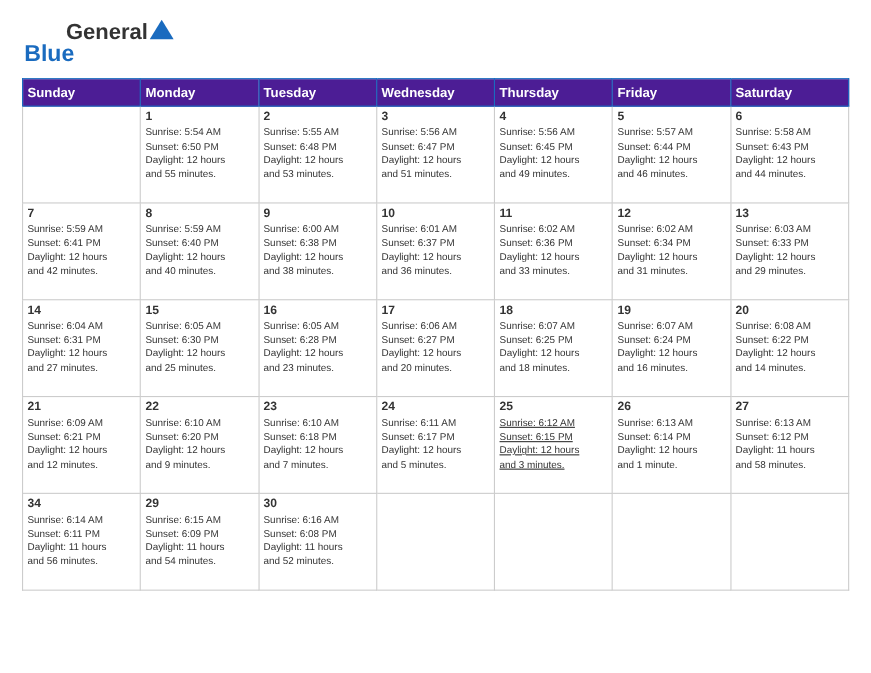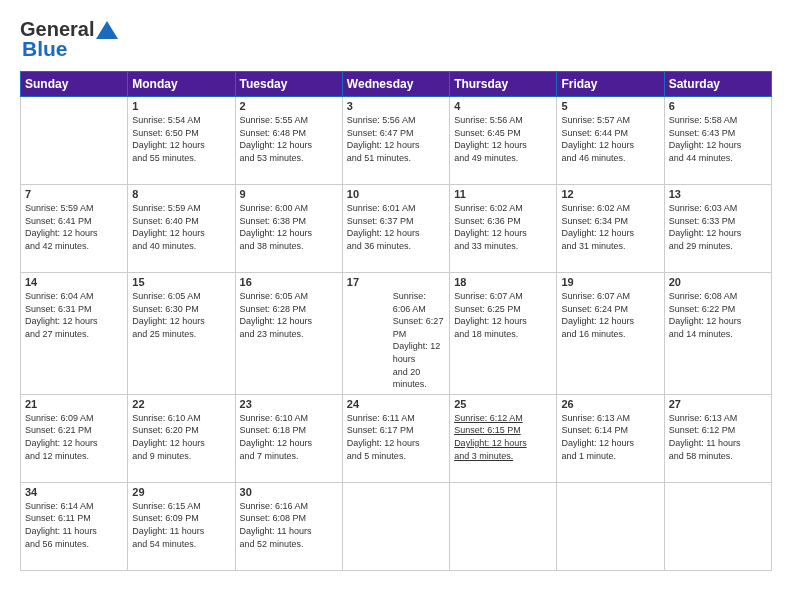--- a/index.html
+++ b/index.html
@@ -78,21 +78,21 @@
     .empty-cell {
       background: #fff;
     }
   </style>
 </head>
 <body>
 
 <div class="page">
   <div class="header">
     <div class="logo">
-      <div style="display:flex; align-items:center;">
+      <div style="display:flex; margin-left:40px;">
         <span style="font-size:20px; font-weight:bold; color:#333;">General</span>
         <svg width="22" height="18" viewBox="0 0 22 18" style="margin-left:2px;">
           <polygon points="0,18 11,0 22,18" fill="#1a6bbf"></polygon>
         </svg>
       </div>
       <span style="font-size:21px; font-weight:bold; color:#1a6bbf; margin-top:-4px; padding-left:2px;">Blue</span>
     </div>
     <div class="title-section">
       <div class="month-title"></div>
       <div class="location"></div>
@@ -225,21 +225,21 @@
           </td>
           <td>
             <span class="day-number">16</span>
             <div class="day-info" style="white-space: pre-line;">Sunrise: 6:05 AM
 Sunset: 6:28 PM
 Daylight: 12 hours
 and 23 minutes.</div>
           </td>
           <td>
             <span class="day-number">17</span>
-            <div class="day-info" style="white-space: pre-line; margin-left: 46px;">Sunrise: 6:06 AM
+            <div class="day-info" style="white-space: pre-line;">Sunrise: 6:06 AM
 Sunset: 6:27 PM
 Daylight: 12 hours
 and 20 minutes.</div>
           </td>
           <td>
             <span class="day-number">18</span>
             <div class="day-info" style="white-space: pre-line;">Sunrise: 6:07 AM
 Sunset: 6:25 PM
 Daylight: 12 hours
 and 18 minutes.</div>

